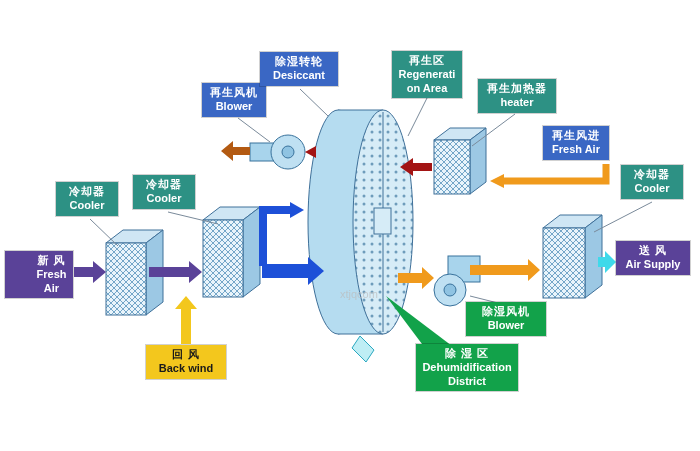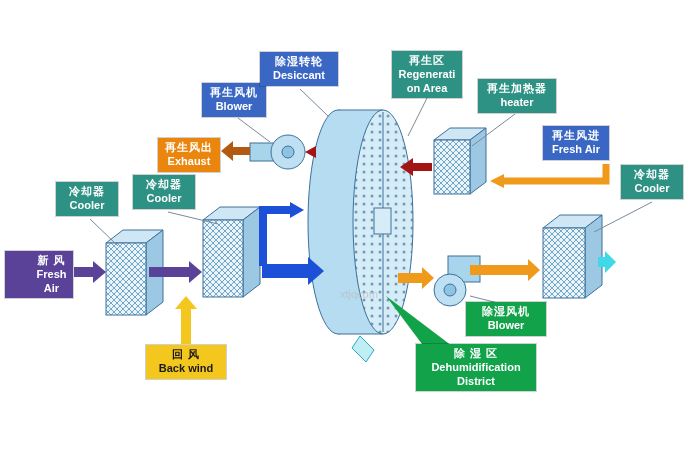--- a/index.html
+++ b/index.html
@@ -27,21 +27,21 @@
   .l-backwind{left:146px;top:345px;width:80px;}
   .l-regenblower{left:202px;top:83px;width:64px;}
   .l-exhaust{left:158px;top:138px;width:62px;}
   .l-desiccant{left:260px;top:52px;width:78px;}
   .l-regenarea{left:392px;top:51px;width:70px;}
   .l-heater{left:478px;top:79px;width:78px;}
   .l-regenfresh{left:543px;top:126px;width:66px;text-align:center;}
   .l-cooler3{left:621px;top:165px;width:62px;}
   .l-airsupply{left:616px;top:241px;width:74px;}
   .l-dehumblower{left:466px;top:302px;width:80px;}
-  .l-dehumdistrict{left:416px;top:344px;width:120px;}
+  .l-dehumdistrict{left:416px;top:344px;width:102px;}
 </style>
 </head>
 <body>
 
 <div id="stage">
 
   <svg id="diagram-svg" width="700" height="451" viewBox="0 0 700 451">
     <defs>
       <pattern id="hatch" width="6" height="6" patternUnits="userSpaceOnUse">
         <rect width="6" height="6" fill="#e9f4fb"></rect>
@@ -166,24 +166,20 @@
   <div class="label yellowbg l-backwind">
     <span class="zh">回 风</span>
     <span class="en">Back wind</span>
   </div>
 
   <div class="label blue l-regenblower">
     <span class="zh">再生风机</span>
     <span class="en">Blower</span>
   </div>
 
-  <div class="label orangebg l-exhaust">
-    <span class="zh">再生风出</span>
-    <span class="en">Exhaust</span>
-  </div>
 
   <div class="label blue l-desiccant">
     <span class="zh">除湿转轮</span>
     <span class="en">Desiccant</span>
   </div>
 
   <div class="label teal l-heater">
     <span class="zh">再生加热器</span>
     <span class="en">heater</span>
   </div>
@@ -197,20 +193,24 @@
   <div class="label blue l-regenfresh">
     <span class="zh">再生风进</span>
     <span class="en">Fresh Air</span>
   </div>
 
   <div class="label teal l-cooler3">
     <span class="zh">冷却器</span>
     <span class="en">Cooler</span>
   </div>
 
+  <div class="label purple l-airsupply">
+    <span class="zh">送 风</span>
+    <span class="en">Air Supply</span>
+  </div>
 
   <div class="label greenbg l-dehumblower">
     <span class="zh">除湿风机</span>
     <span class="en">Blower</span>
   </div>
 
   <div class="label greenbg l-dehumdistrict">
     <span class="zh">除 湿 区</span>
     <span class="en">Dehumidification</span>
     <span class="en">District</span>

